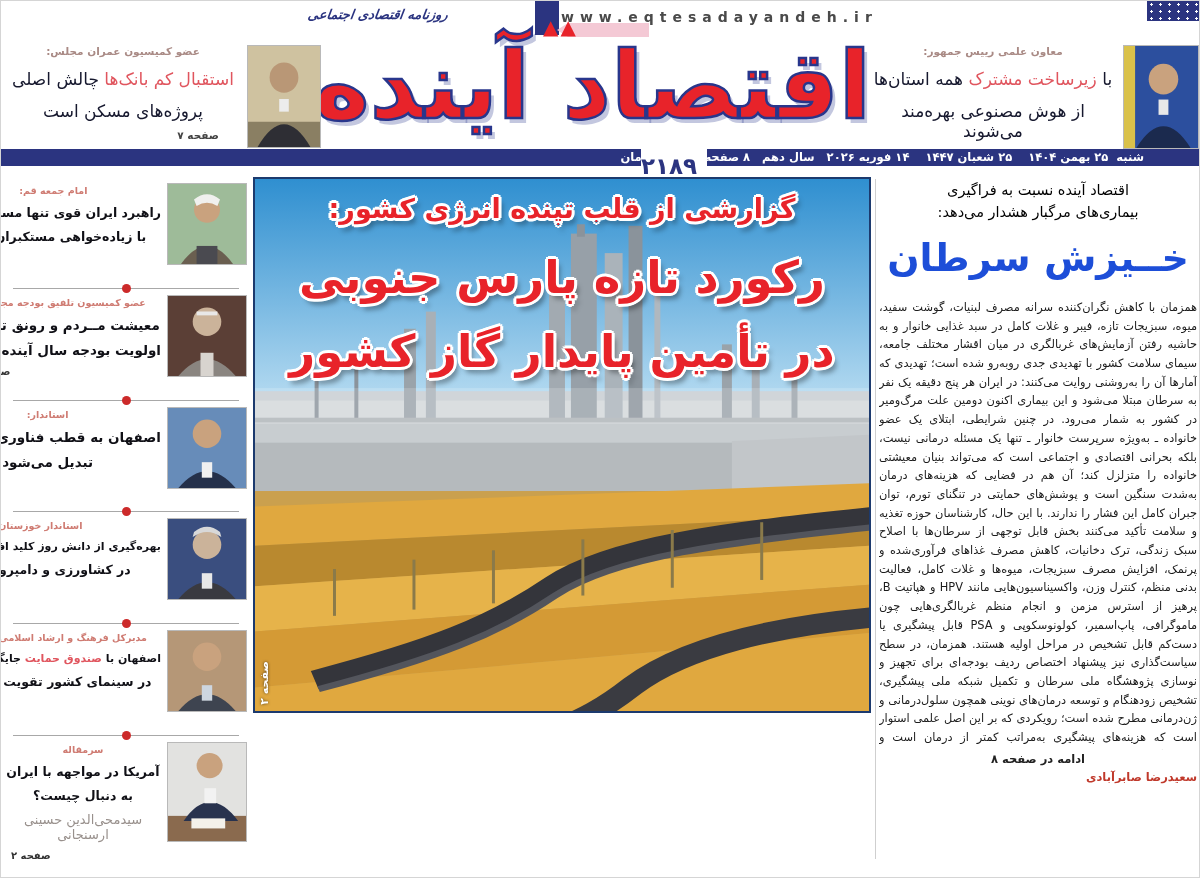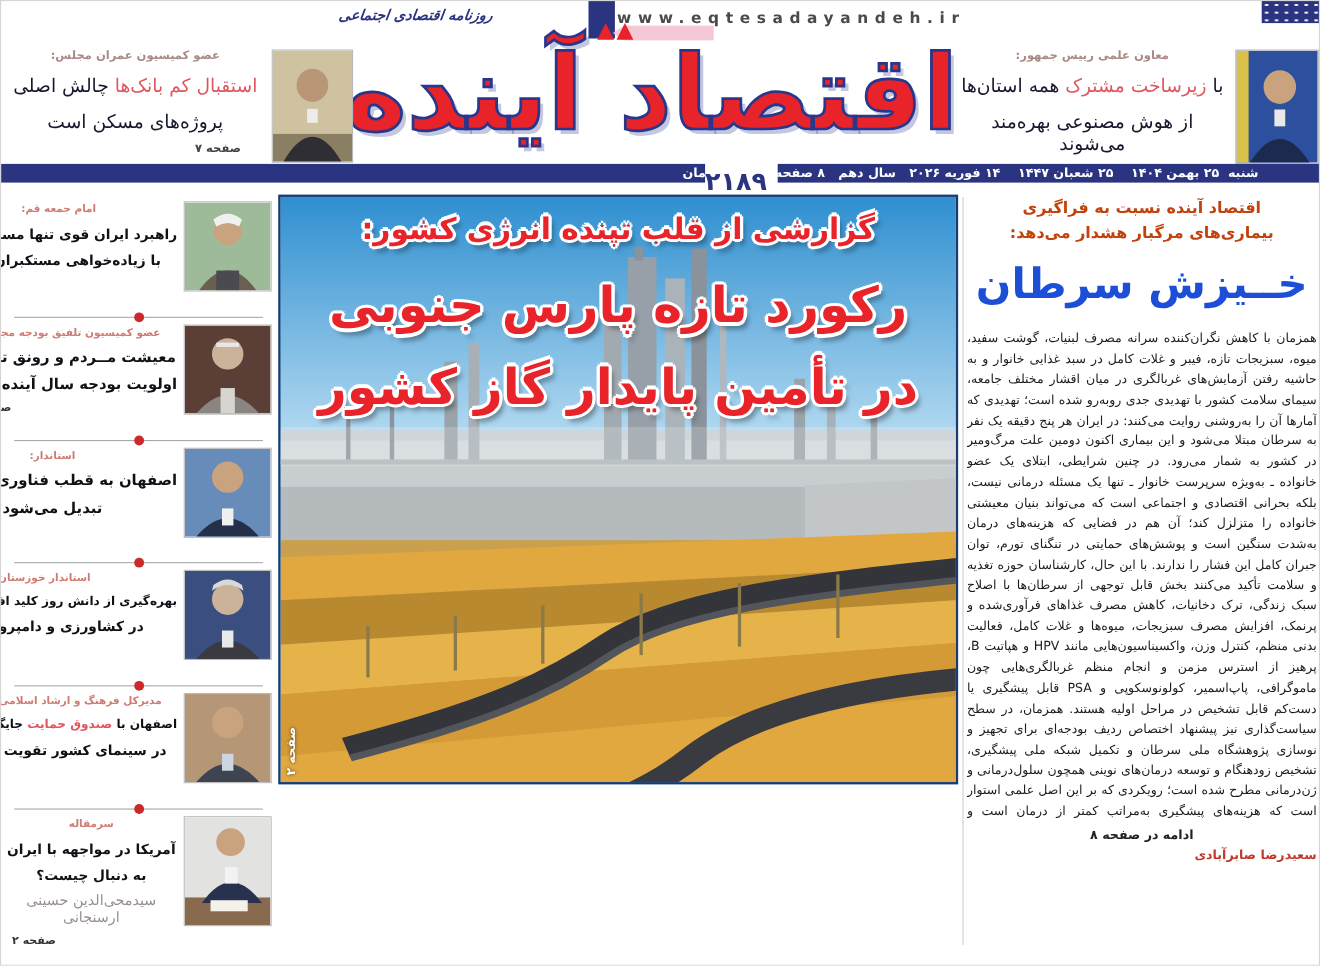--- a/index.html
+++ b/index.html
@@ -47,21 +47,21 @@
   .outline-red { color:#e8232a; font-weight:bold; text-align:center; position:absolute; width:100%;
     text-shadow:-2px -2px 0 #fff,2px -2px 0 #fff,-2px 2px 0 #fff,2px 2px 0 #fff,
       0 -3px 0 #fff,0 3px 0 #fff,-3px 0 0 #fff,3px 0 0 #fff,4px 6px 5px rgba(0,0,0,.35); }
   .photo-kicker { top:14px; font-size:27px; letter-spacing:-1px; }
   .photo-head1 { top:72px; font-size:45px; letter-spacing:-1px; }
   .photo-head2 { top:146px; font-size:45px; letter-spacing:-1px; }
   .photo-page { position:absolute; left:3px; bottom:6px; color:#fff; font-size:11px; font-weight:bold;
     writing-mode:vertical-rl; transform:rotate(180deg); text-shadow:0 0 3px rgba(0,0,0,.7); }
   
   .cancer-col { position:absolute; left:878px; top:178px; width:318px; }
-  .cancer-kicker { text-align:center; font-size:14.5px; font-weight:bold; color:#c2410c; line-height:1.55; }
+  .cancer-kicker { text-align:center; font-size:14.5px; font-weight:normal; color:#000000; line-height:1.55; }
   .cancer-head { text-align:center; font-weight:bold; color:#1d4ed8; font-size:38px; line-height:1.42;
     margin-top:8px; letter-spacing:-1px; }
   .cancer-body { margin-top:12px; height:452px; overflow:hidden; font-size:11.4px; line-height:1.64;
     color:#1c1c1c; text-align:justify; }
   .cancer-cont { text-align:center; font-size:11.5px; font-weight:bold; color:#222; margin-top:2px; }
   .cancer-author { text-align:right; font-size:11.5px; font-weight:bold; color:#c0392b; margin-top:4px; }
   .col-rule { position:absolute; left:874px; top:178px; width:1px; height:680px; background:#cfcfcf; }
   
   .sidebar { position:absolute; left:4px; top:176px; width:242px; height:684px;
     display:flex; flex-direction:column; direction:rtl; }

